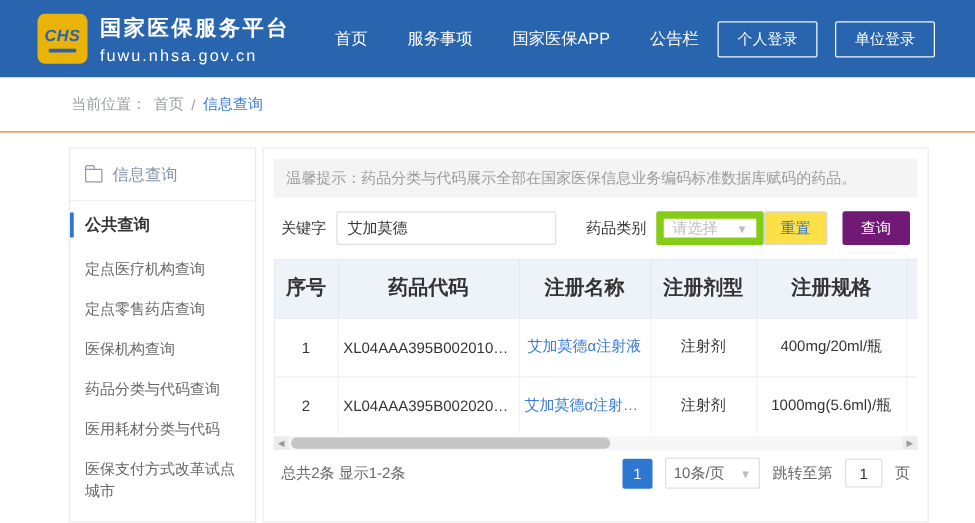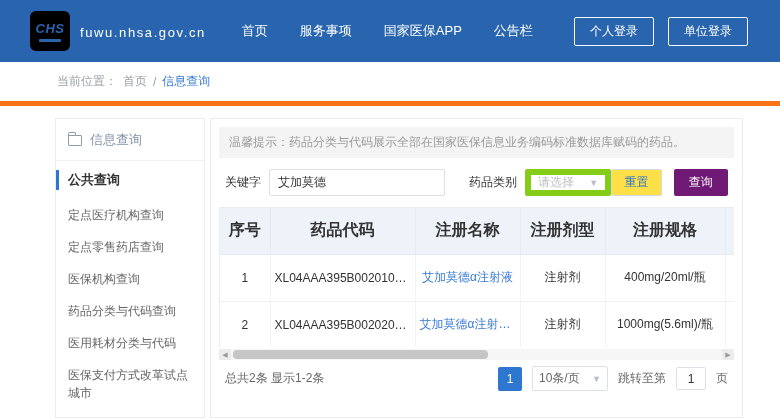--- a/index.html
+++ b/index.html
@@ -2,36 +2,36 @@
 <html><head>
 <meta charset="utf-8">
 <style>
   * { margin:0; padding:0; box-sizing:border-box; }
   html,body { width:780px; height:418px; overflow:hidden; }
   body { position:relative; background:#fff; font-family:"Liberation Sans","DejaVu Sans",sans-serif; }
 
   
   .header { position:absolute; top:0; left:0; width:780px; height:62px; background:#2965af;
             display:flex; align-items:center; padding-left:30px; }
-  .logo { width:40px; height:40px; background:#000000; border-radius:6px; flex:0 0 auto;
+  .logo { width:40px; height:40px; background:#eab308; border-radius:6px; flex:0 0 auto;
           display:flex; flex-direction:column; align-items:center; justify-content:center; }
   .logo-abbr { color:#2965af; font-weight:bold; font-size:13px; letter-spacing:.5px; font-style:italic; }
   .logo-bar { width:22px; height:3px; background:#2965af; margin-top:3px; border-radius:1px; }
   .brand { margin-left:10px; color:#fff; }
   .brand-title { font-size:17px; font-weight:bold; letter-spacing:2px; }
   .brand-url { font-size:13px; letter-spacing:1.6px; margin-top:3px; }
   .nav { display:flex; gap:32px; margin-left:36px; }
   .nav-item { color:#fff; font-size:13px; cursor:pointer; white-space:nowrap; }
   .logins { margin-left:auto; margin-right:32px; display:flex; gap:14px; }
   .login-btn { border:1px solid rgba(255,255,255,.95); color:#fff; font-size:12px;
                padding:5px 15px; border-radius:2px; background:transparent; cursor:pointer; white-space:nowrap; }
 
   
   .breadcrumb { position:absolute; top:62px; left:0; width:780px; height:44px; background:#fff;
-                border-bottom:5px solid #f97316; display:flex; align-items:center; padding-left:57px;
+                border-bottom:1px solid #f97316; display:flex; align-items:center; padding-left:57px;
                 font-size:12px; color:#9aa0a6; gap:6px; }
   .breadcrumb .crumb-current { color:#3a7bd5; cursor:pointer; }
   .breadcrumb .crumb-home { cursor:pointer; }
 
   
   .sidebar { position:absolute; left:55px; top:118px; width:150px; height:300px; background:#fff;
              border:1px solid #ececec; overflow:hidden; }
   .side-head { display:flex; align-items:center; gap:8px; padding:12px 12px 11px; border-bottom:1px solid #f0f0f0;
                color:#8494a6; font-size:13px; }
   .folder-icon { width:14px; height:11px; border:1px solid #8e9cab; border-radius:1px; position:relative; flex:0 0 auto; }
@@ -93,20 +93,21 @@
 </style>
 </head>
 <body>
 
 <div class="header">
   <div class="logo">
     <span class="logo-abbr">CHS</span>
     <span class="logo-bar"></span>
   </div>
   <div class="brand">
+    <div class="brand-title">国家医保服务平台</div>
     <div class="brand-url">fuwu.nhsa.gov.cn</div>
   </div>
   <div class="nav">
     <span class="nav-item">首页</span>
     <span class="nav-item">服务事项</span>
     <span class="nav-item">国家医保APP</span>
     <span class="nav-item">公告栏</span>
   </div>
   <div class="logins">
     <button class="login-btn">个人登录</button>

